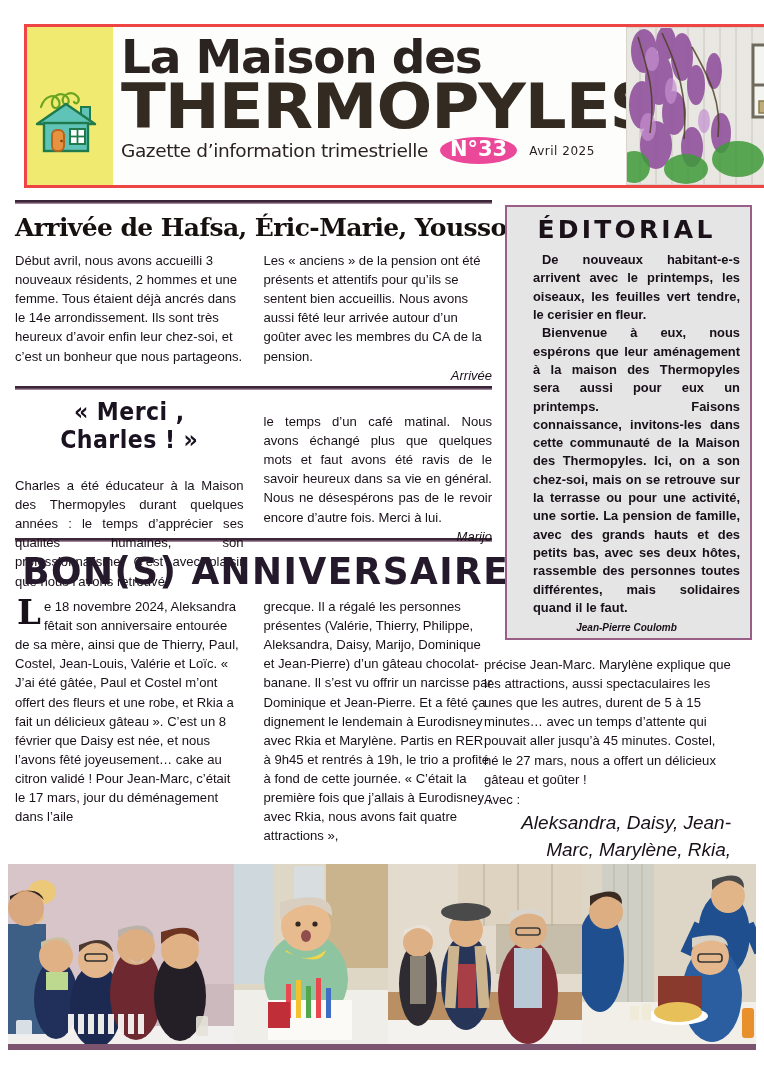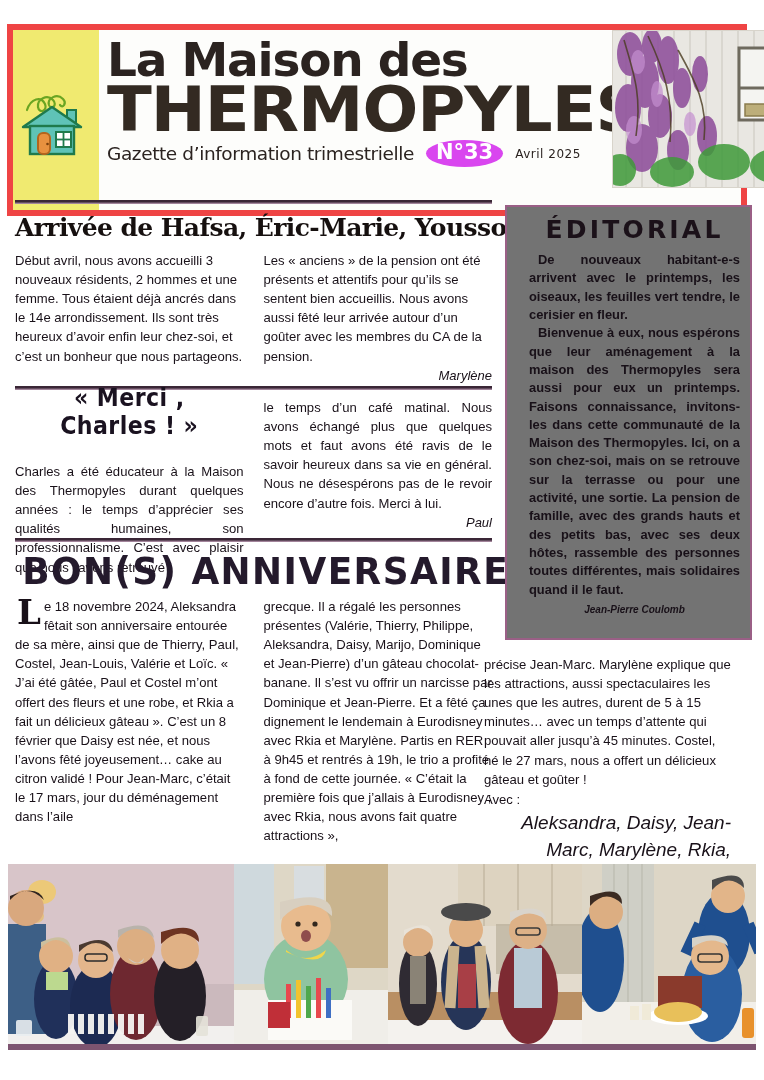--- a/index.html
+++ b/index.html
@@ -12,23 +12,23 @@
     height: 1080px;
     position: relative;
     overflow: hidden;
     font-family: "Liberation Sans", sans-serif;
     color: #1a1320;
   }
 
   
   .masthead {
     position: absolute;
-    left: 7px; top: 24px;
-    width: 740px; height: 192px;
-    border: 6px solid #ef4444;
+    left: 24px; top: 24px;
+    width: 740px; height: 164px;
+    border: 3px solid #ef4444;
     box-sizing: border-box;
     background: #fdfdfb;
     display: flex;
   }
   .logo-box {
     width: 86px;
     background: #f0ea70;
     position: relative;
     flex: 0 0 86px;
   }
@@ -69,21 +69,21 @@
     margin-top: 1px;
     white-space: nowrap;
   }
   .subtitle-text {
     font-family: "DejaVu Sans", sans-serif;
     font-size: 18.5px;
     color: #2b2320;
     letter-spacing: -0.4px;
   }
   .issue-badge {
-    background: #d946ef;
+    background: #ec4899;
     color: #ffffff;
     font-family: "DejaVu Sans", sans-serif;
     font-weight: 700;
     font-size: 21px;
     padding: 1px 10px 3px 10px;
     border-radius: 50%/50%;
     line-height: 1.1;
   }
   .masthead-date {
     font-family: "DejaVu Sans", sans-serif;
@@ -174,43 +174,43 @@
     padding: 2px 3px 0 2px;
     color: #181018;
   }
 
   
   .editorial {
     position: absolute;
     left: 505px; top: 205px;
     width: 247px; height: 435px;
     box-sizing: border-box;
-    background: #737373;
+    background: #e5e5e5;
     border: 2px solid #9a5f86;
-    padding: 7px 10px 6px 22px;
+    padding: 7px 10px 6px 6px;
   }
   .editorial-title {
     font-family: "DejaVu Sans", sans-serif;
     font-weight: 700;
     font-size: 25px;
     letter-spacing: 3.2px;
     text-align: center;
     color: #1b1119;
     margin: 1px 0 7px 0;
   }
   .editorial-text {
     font-family: "Liberation Sans", sans-serif;
     font-size: 12.9px;
     line-height: 1.42;
     text-align: justify;
     color: #181018;
     font-weight: 600;
     margin: 0;
   }
-  .editorial-text.indent { text-indent: 9px; }
+  .editorial-text.indent { text-indent: 9px; margin-left: 20px; }
   .editorial-sig {
     font-family: "Liberation Sans", sans-serif;
     font-style: italic;
     font-weight: 700;
     font-size: 10px;
     text-align: center;
     margin: 5px 0 0 0;
     color: #181018;
   }
 
@@ -341,34 +341,34 @@
 <div class="divider" style="top:538px"></div>
 
 <div class="article" style="top:213px">
   <h2 class="art-title-serif">Arrivée de Hafsa, Éric-Marie, Youssouffi</h2>
   <div class="cols2">
     <div>
       <p class="body-text">Début avril, nous avons accueilli 3 nouveaux résidents, 2 hommes et une femme. Tous étaient déjà ancrés dans le 14e arrondissement. Ils sont très heureux d’avoir enfin leur chez-soi, et c’est un bonheur que nous partageons.</p>
     </div>
     <div>
       <p class="body-text">Les « anciens » de la pension ont été présents et attentifs pour qu’ils se sentent bien accueillis. Nous avons aussi fêté leur arrivée autour d’un goûter avec les membres du CA de la pension.</p>
-      <p class="sig">Marylène</p>
-    </div>
-  </div>
-</div>
-
-<div class="article" style="top:384px">
+      <p class="sig">Arrivée</p>
+    </div>
+  </div>
+</div>
+
+<div class="article" style="top:398px">
   <div class="cols2">
     <div>
       <h2 class="art-title-deco">« Merci , Charles ! »</h2>
       <p class="body-text justified" style="margin-top:22px">Charles a été éducateur à la Maison des Thermopyles durant quelques années : le temps d’apprécier ses qualités humaines, son professionnalisme. C’est avec plaisir que nous l’avons retrouvé</p>
     </div>
     <div style="padding-top:14px">
       <p class="body-text justified">le temps d’un café matinal. Nous avons échangé plus que quelques mots et faut avons été ravis de le savoir heureux dans sa vie en général. Nous ne désespérons pas de le revoir encore d’autre fois. Merci à lui.</p>
-      <p class="sig">Paul</p>
+      <p class="sig">Marijo</p>
     </div>
   </div>
 </div>
 
 <div class="article" style="top:550px">
   <h2 class="bday-title">BON(S) ANNIVERSAIRE(S) !</h2>
   <div class="cols2">
     <div>
       <p class="body-text dropcap-para">Le 18 novembre 2024, Aleksandra fêtait son anniversaire entourée de sa mère, ainsi que de Thierry, Paul, Costel, Jean-Louis, Valérie et Loïc. « J’ai été gâtée, Paul et Costel m’ont offert des fleurs et une robe, et Rkia a fait un délicieux gâteau ». C’est un 8 février que Daisy est née, et nous l’avons fêté joyeusement… cake au citron validé ! Pour Jean-Marc, c’était le 17 mars, jour du déménagement dans l’aile</p>
     </div>

